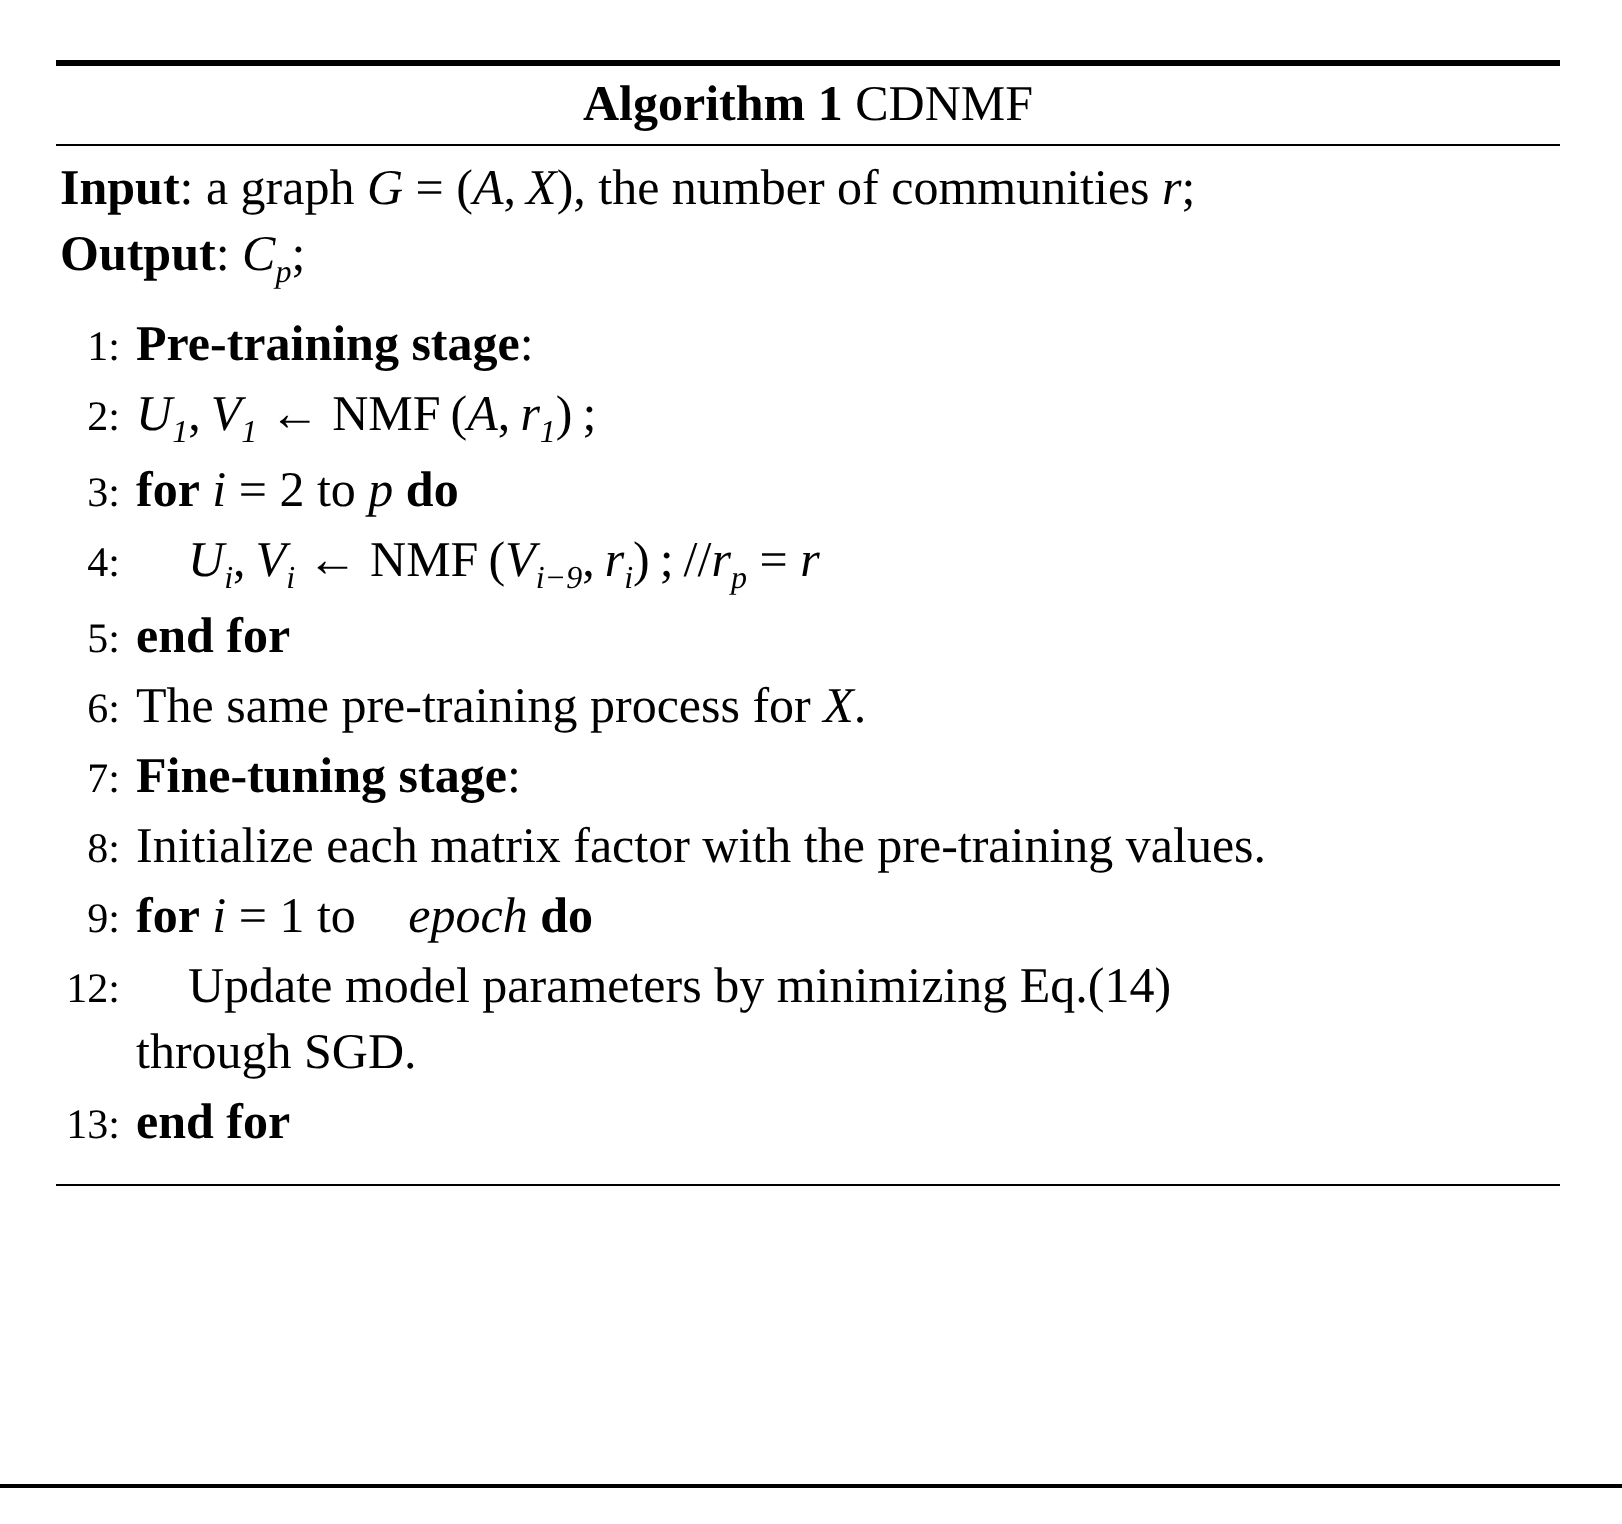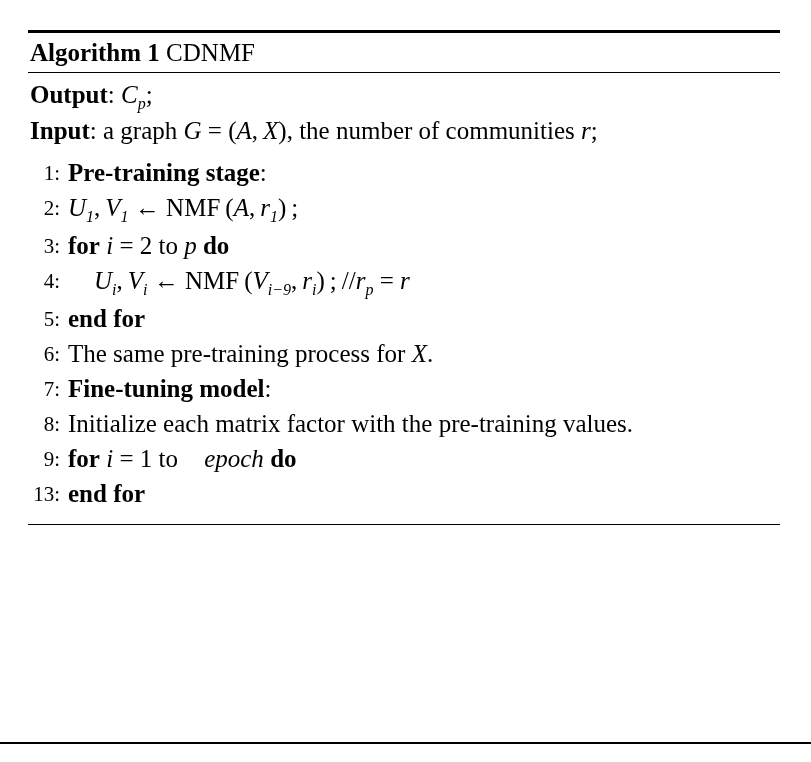--- a/index.html
+++ b/index.html
@@ -35,20 +35,21 @@
   .rule-thin {
     border-top: 1.5px solid #000;
     height: 0;
     line-height: 0;
     font-size: 0;
   }
   .algo-title {
     font-size: 25px;
     padding: 6px 2px 5px 2px;
     white-space: nowrap;
+    text-align: center;
   }
   .algo-title .bold {
     font-weight: bold;
   }
   .io-block {
     padding: 5px 2px 2px 2px;
     font-size: 25px;
     line-height: 1.33;
   }
   .io-line {
@@ -139,24 +140,24 @@
 
     <div class="algo-title">
       <span class="bold">Algorithm 1</span>
       <span>CDNMF</span>
     </div>
 
     <div class="rule-thin"></div>
 
     <div class="io-block">
       <div class="io-line">
+        <span class="bold">Input</span><span>: a graph <span class="m">G</span> = (<span class="m">A</span>, <span class="m">X</span>), the number of communities <span class="m">r</span>;</span>
+      </div>
+      <div class="io-line">
         <span class="bold">Output</span><span>: <span class="m">C<sub>p</sub></span>;</span>
-      </div>
-      <div class="io-line">
-        <span class="bold">Input</span><span>: a graph <span class="m">G</span> = (<span class="m">A</span>, <span class="m">X</span>), the number of communities <span class="m">r</span>;</span>
       </div>
     </div>
 
     <div class="steps">
 
       <div class="step">
         <div class="step-num">1:</div>
         <div class="step-body"><span class="bold">Pre-training stage</span>:</div>
       </div>
 
@@ -186,37 +187,44 @@
         <div class="step-body"><span class="bold">end for</span></div>
       </div>
 
       <div class="step">
         <div class="step-num">6:</div>
         <div class="step-body">The same pre-training process for <span class="m">X</span>.</div>
       </div>
 
       <div class="step">
         <div class="step-num">7:</div>
-        <div class="step-body"><span class="bold">Fine-tuning model</span>:</div>
+        <div class="step-body"><span class="bold">Fine-tuning stage</span>:</div>
       </div>
 
       <div class="step">
         <div class="step-num">8:</div>
         <div class="step-body">Initialize each matrix factor with the pre-training values.</div>
       </div>
 
       <div class="step">
         <div class="step-num">9:</div>
         <div class="step-body">
           <span class="bold">for</span> <span class="m">i</span> = 1 to <span class="it">epoch</span> <span class="bold">do</span>
         </div>
       </div>
 
 
 
+      <div class="step">
+        <div class="step-num">12:</div>
+        <div class="step-body indent1 justify" style="padding-right:2px;">
+          Update model parameters by minimizing Eq.(14)<br>
+          <span style="display:inline-block;margin-left:-26px;">through SGD.</span>
+        </div>
+      </div>
 
       <div class="step">
         <div class="step-num">13:</div>
         <div class="step-body"><span class="bold">end for</span></div>
       </div>
 
 
     </div>
 
     <div class="rule-thin bottom-rule"></div>

